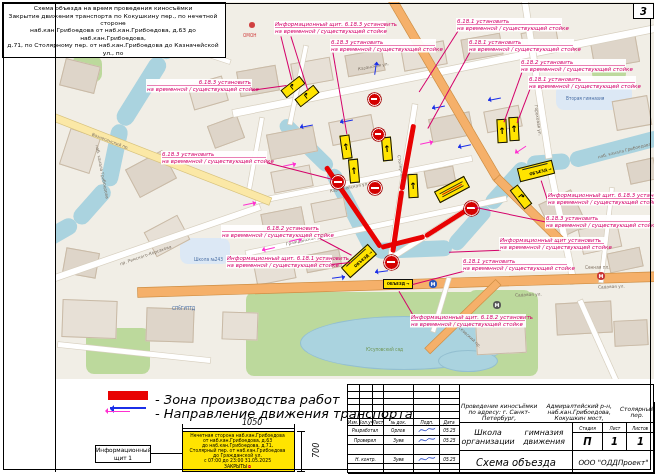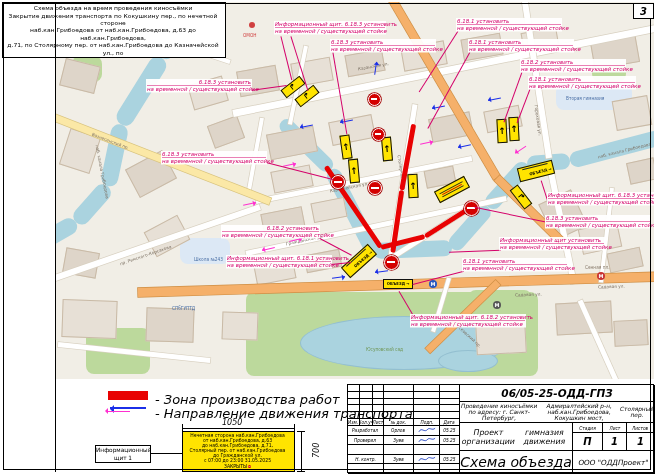--- a/index.html
+++ b/index.html
@@ -396,21 +396,21 @@
         <b style="position:absolute;left:-4px;top:-4px;width:0;height:0;border:4px solid transparent;border-right-color:#1b2fe8;"></b>
       </div>
     <div class="legarrow" style="left:48px;top:35px;width:24px;border-top:1.6px solid #ff2fd0;">
         <b style="position:absolute;left:-4px;top:-3.6px;width:0;height:0;border:3.3px solid transparent;border-right-color:#ff2fd0;"></b>
       </div>
     <div class="leg-row" style="left:97px;top:30px;">- Направление движения транспорта</div>
 
     <div class="dim" style="left:124px;top:52px;width:113px;height:1px;"></div>
     <div class="dim" style="left:124px;top:48px;width:1px;height:8px;"></div>
     <div class="dim" style="left:236px;top:48px;width:1px;height:8px;"></div>
-    <div class="dimtxt" style="left:164px;top:42px;">1050</div>
+    <div class="dimtxt" style="left:184px;top:42px;">1050</div>
 
     <div class="dim" style="left:243px;top:55px;width:1px;height:41px;"></div>
     <div class="dim" style="left:239px;top:55px;width:8px;height:1px;"></div>
     <div class="dim" style="left:239px;top:95px;width:8px;height:1px;"></div>
     <div class="dimtxt" style="left:246px;top:71px;transform:rotate(-90deg);transform-origin:0 0;left:254px;top:82px;">700</div>
 
     <div id="board">
       <div class="inner" id="board-lines">
           <div>Нечетная сторона наб.кан.Грибоедова</div>
           <div>от наб.кан.Грибоедова, д.63</div>
@@ -520,51 +520,48 @@
           <path class="sigpath" d="M1 6 C4 0 7 8 11 3 C13 1 16 5 19 2"></path>
         </svg>
       </div>
       <div class="cell" style="left: 92px; top: 69.8px; width: 20px; height: 9.6px; font-size: 8.6px;">
         <span class="tiny">05.25</span>
       </div>
       <div class="cell" style="left: 0px; top: 79.4px; width: 36px; height: 9.6px; font-size: 8.6px;"></div>
       <div class="cell" style="left: 36px; top: 79.4px; width: 30px; height: 9.6px; font-size: 8.6px;"></div>
       <div class="cell" style="left: 66px; top: 79.4px; width: 26px; height: 9.6px; font-size: 8.6px;"></div>
       <div class="cell" style="left: 92px; top: 79.4px; width: 20px; height: 9.6px; font-size: 8.6px;"></div>
-      <div class="cell" style="left: 112px; top: 0px; width: 195px; height: 17px; font-size: 10.5px; font-weight: bold;">
-        <span>06/05-25-ОДД-ГПЗ</span>
-      </div>
       <div class="cell" style="left: 112px; top: 17px; width: 195px; height: 21px; font-size: 5.8px;">
         <div>Проведение киносъёмки по адресу: г. Санкт-Петербург,</div>
         <div>Адмиралтейский р-н, наб.кан.Грибоедова, Кокушкин мост,</div>
         <div>Столярный пер.</div>
       </div>
       <div class="cell" style="left: 112px; top: 38px; width: 113px; height: 28px; font-size: 7.8px;">
-        <div>Проект организации</div>
+        <div>Школа организации</div>
         <div>гимназия движения</div>
       </div>
       <div class="cell" style="left: 225px; top: 38px; width: 30px; height: 10px; font-size: 8.6px;">
         <span class="tiny">Стадия</span>
       </div>
       <div class="cell" style="left: 255px; top: 38px; width: 24px; height: 10px; font-size: 8.6px;">
         <span class="tiny">Лист</span>
       </div>
       <div class="cell" style="left: 279px; top: 38px; width: 28px; height: 10px; font-size: 8.6px;">
         <span class="tiny">Листов</span>
       </div>
       <div class="cell" style="left: 225px; top: 48px; width: 30px; height: 18px; font-size: 10px; font-weight: bold;">
         <span>П</span>
       </div>
       <div class="cell" style="left: 255px; top: 48px; width: 24px; height: 18px; font-size: 10px; font-weight: bold;">
         <span>1</span>
       </div>
       <div class="cell" style="left: 279px; top: 48px; width: 28px; height: 18px; font-size: 10px; font-weight: bold;">
         <span>1</span>
       </div>
-      <div class="cell" style="left: 112px; top: 66px; width: 113px; height: 23px; font-size: 14px; text-align: right;">
+      <div class="cell" style="left: 112px; top: 66px; width: 113px; height: 23px; font-size: 10px; text-align: right;">
         <span>Схема объезда</span>
       </div>
       <div class="cell" style="left: 225px; top: 66px; width: 82px; height: 23px; font-size: 7.2px;">
         <span>ООО "ОДДПроект"</span>
       </div>
     </div>
 
   <div id="frame"></div>
   <div id="margin-line"></div>
 </div>

